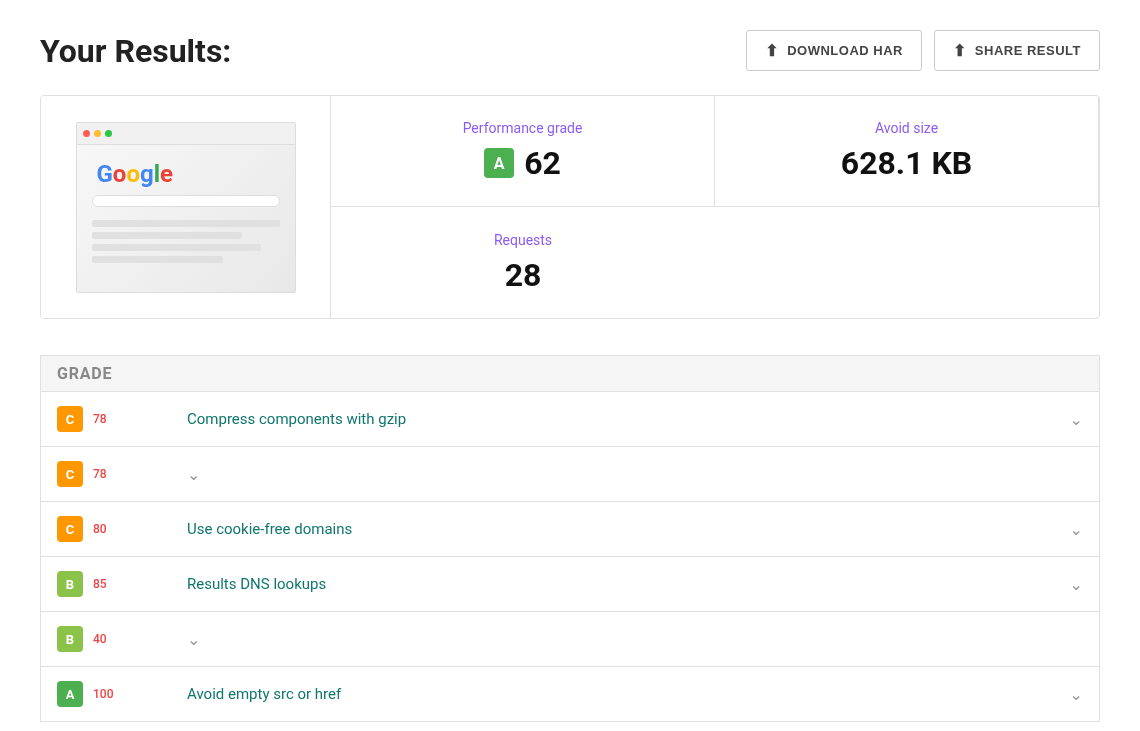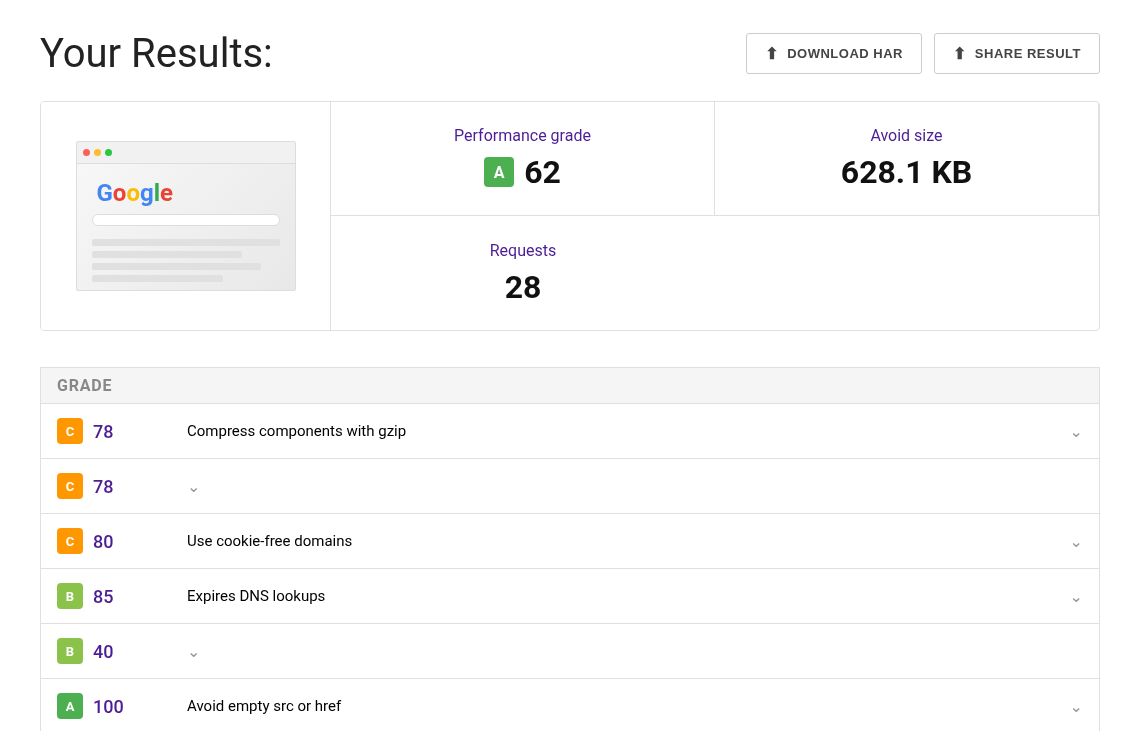--- a/index.html
+++ b/index.html
@@ -11,22 +11,22 @@
     }
 
     
     .header {
       display: flex;
       align-items: center;
       justify-content: space-between;
       margin-bottom: 24px;
     }
     .page-title {
-      font-size: 40px;
-      font-weight: 400;
+      font-size: 32px;
+      font-weight: 700;
       color: #222;
     }
     .header-buttons {
       display: flex;
       gap: 12px;
     }
     .btn-outline {
       display: flex;
       align-items: center;
       gap: 8px;
@@ -60,21 +60,21 @@
       grid-row: 1 / 3;
       border-right: 1px solid #e0e0e0;
       display: flex;
       align-items: center;
       justify-content: center;
       padding: 20px;
       background: #fff;
     }
     .screenshot-mock {
       width: 220px;
-      height: 150px;
+      height: 171px;
       background: linear-gradient(135deg, #f8f8f8 0%, #e8e8e8 100%);
       border: 1px solid #ddd;
       border-radius: 2px;
       position: relative;
       overflow: hidden;
       display: flex;
       flex-direction: column;
     }
     .mock-browser-bar {
       background: #f1f1f1;
@@ -134,22 +134,22 @@
       border-bottom: 1px solid #e0e0e0;
       padding: 24px 30px;
       display: flex;
       flex-direction: column;
       align-items: center;
       justify-content: center;
     }
     .stat-cell:last-child { border-right: none; }
     .stat-cell.no-bottom { border-bottom: none; }
     .stat-label {
-      font-size: 16px;
-      color: #4c1d95;
+      font-size: 14px;
+      color: #8b5cf6;
       margin-bottom: 8px;
       text-align: right;
     }
     .stat-value {
       font-size: 32px;
       font-weight: 700;
       color: #111;
       display: flex;
       align-items: center;
       gap: 10px;
@@ -211,27 +211,27 @@
       align-items: center;
       justify-content: center;
       width: 26px;
       height: 26px;
       border-radius: 4px;
       font-size: 13px;
       font-weight: 700;
       color: #fff;
     }
     .row-score {
-      font-size: 18px;
-      color: #4c1d95;
+      font-size: 12px;
+      color: #ef4444;
       font-weight: 500;
     }
     .suggestion-text {
       font-size: 15px;
-      color: #000000;
+      color: #0f766e;
     }
     .chevron {
       font-size: 16px;
       color: #999;
       cursor: pointer;
     }
   </style>
 </head>
 <body>
 
@@ -321,21 +321,21 @@
       <span class="row-score">80</span>
     </div>
     <div class="suggestion-text">Use cookie-free domains</div>
     <div class="chevron">⌄</div>
   </div>
       <div class="suggestion-row">
     <div class="grade-col">
       <span class="row-grade-badge grade-b">B</span>
       <span class="row-score">85</span>
     </div>
-    <div class="suggestion-text">Expires DNS lookups</div>
+    <div class="suggestion-text">Results DNS lookups</div>
     <div class="chevron">⌄</div>
   </div>
       <div class="suggestion-row">
     <div class="grade-col">
       <span class="row-grade-badge grade-b">B</span>
       <span class="row-score">40</span>
     </div>
     <div class="chevron">⌄</div>
   </div>
       <div class="suggestion-row">

